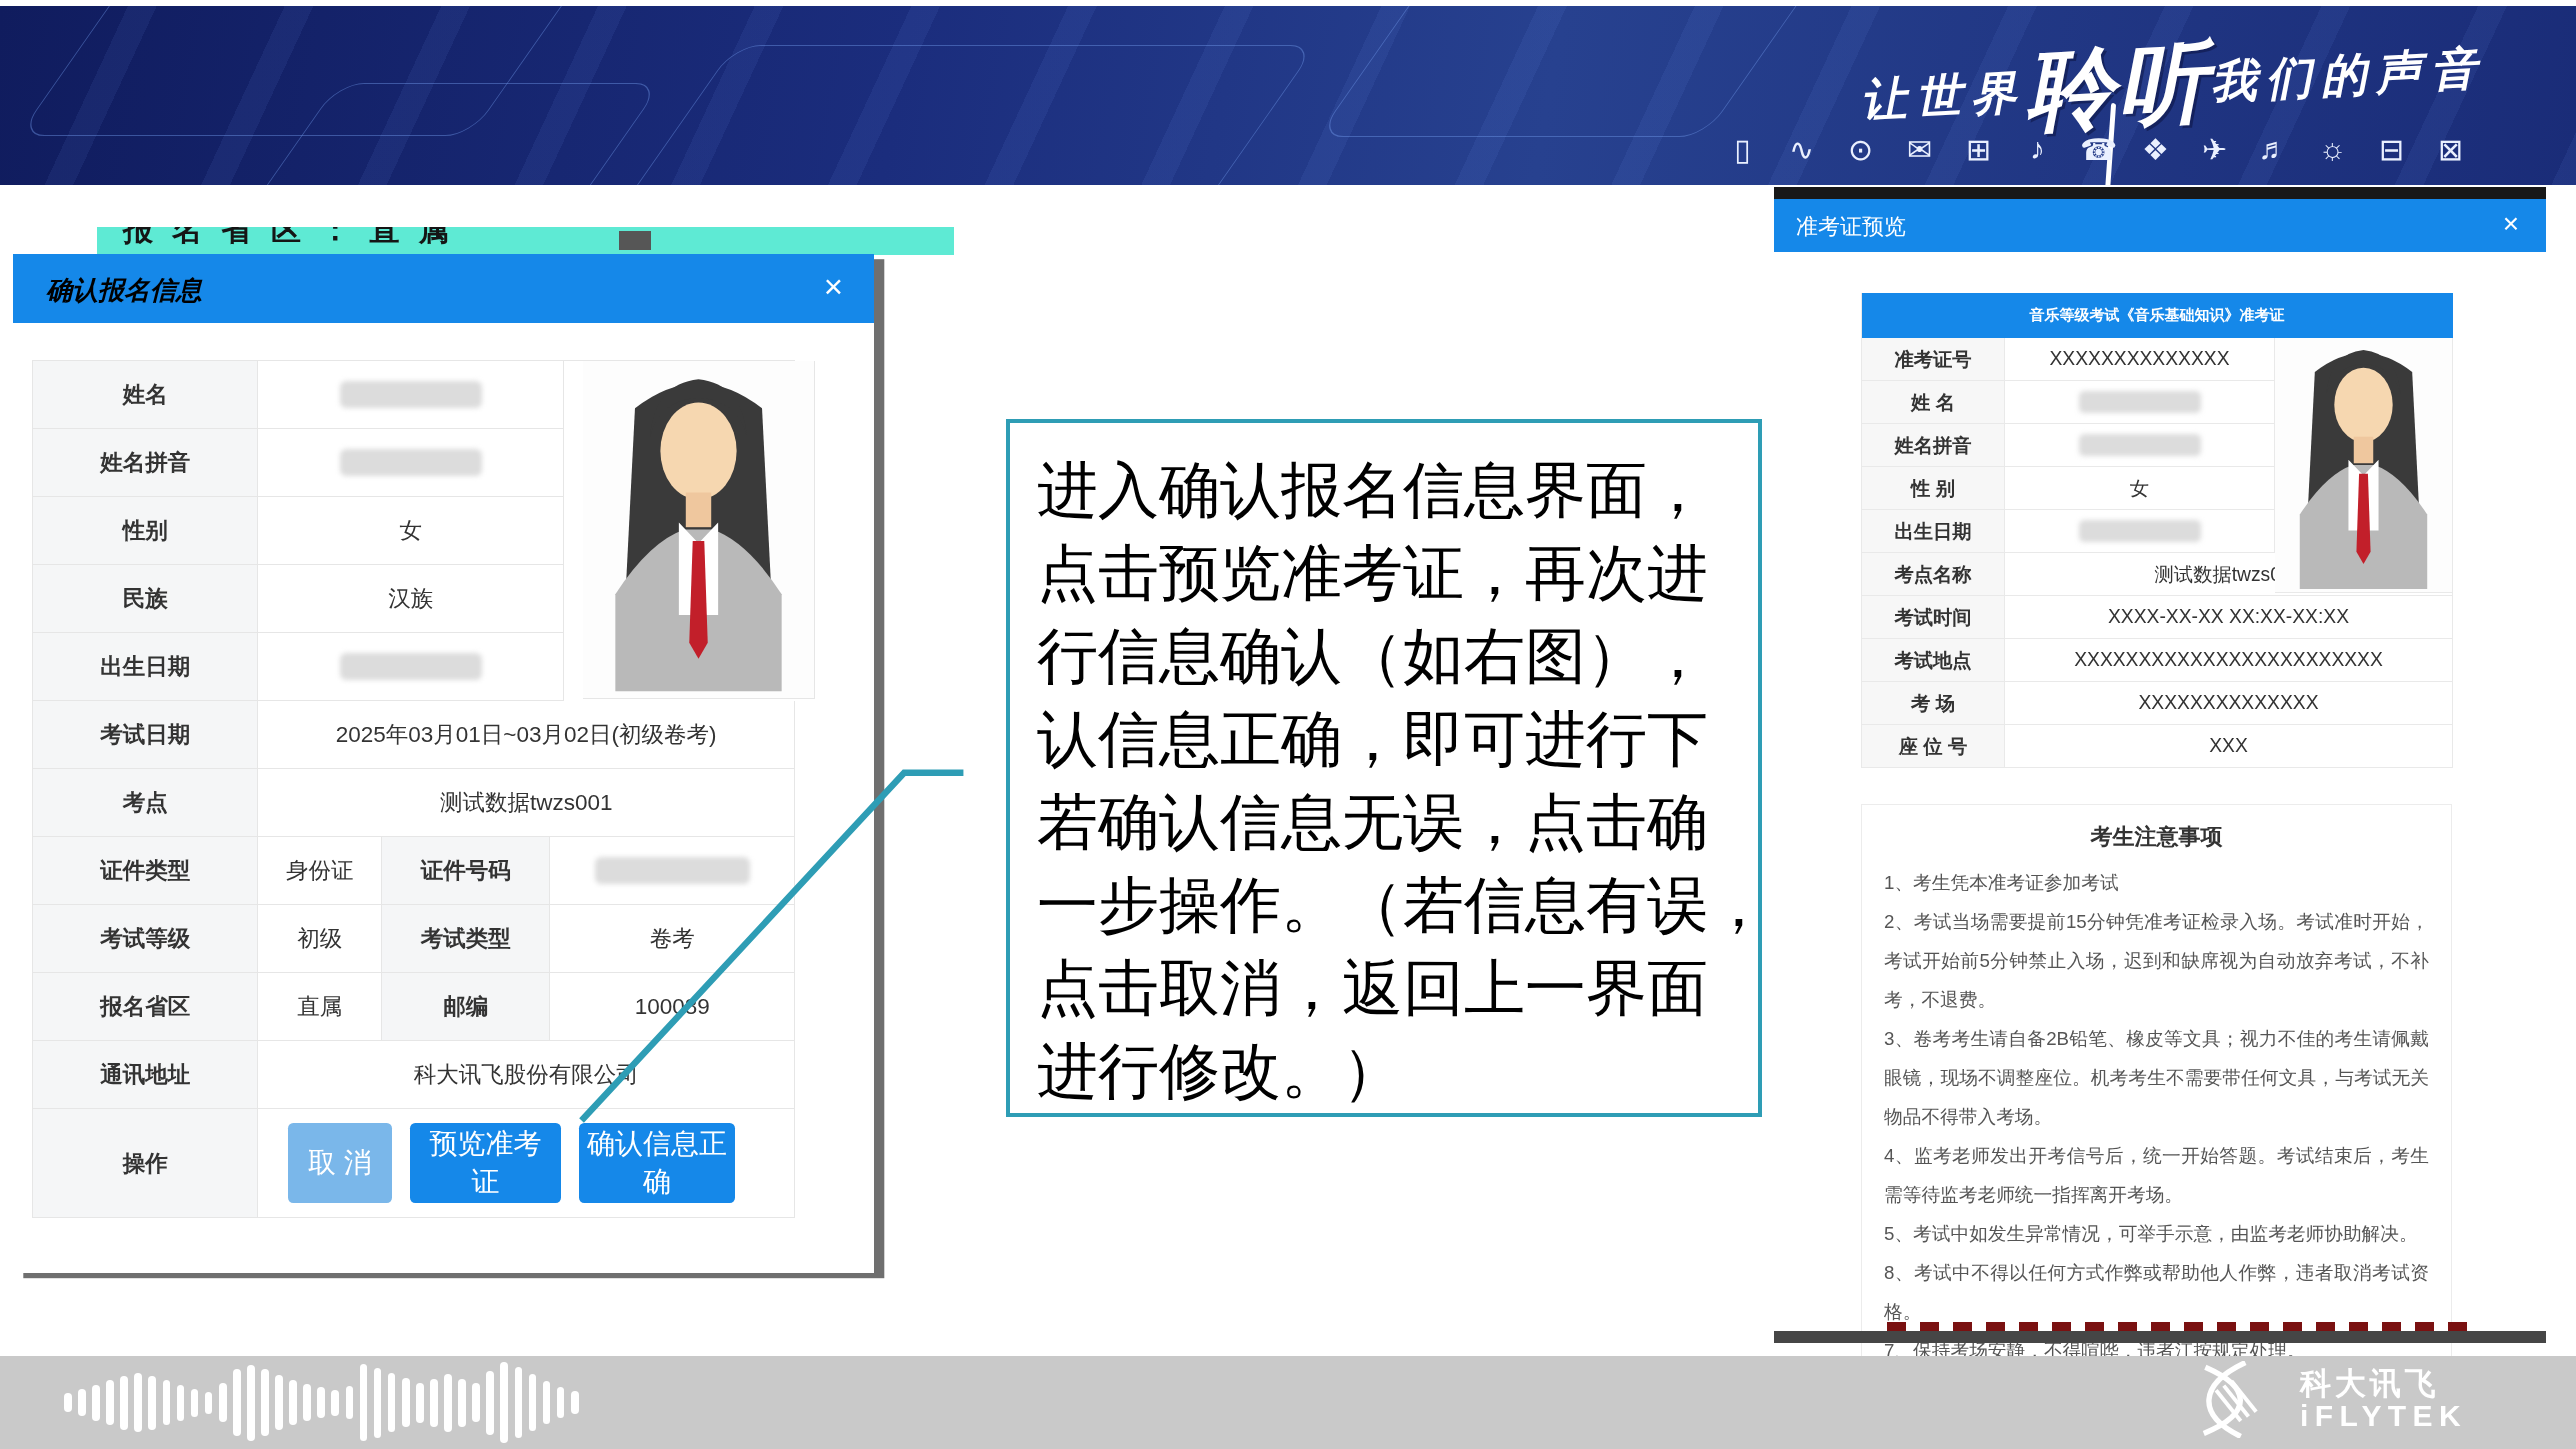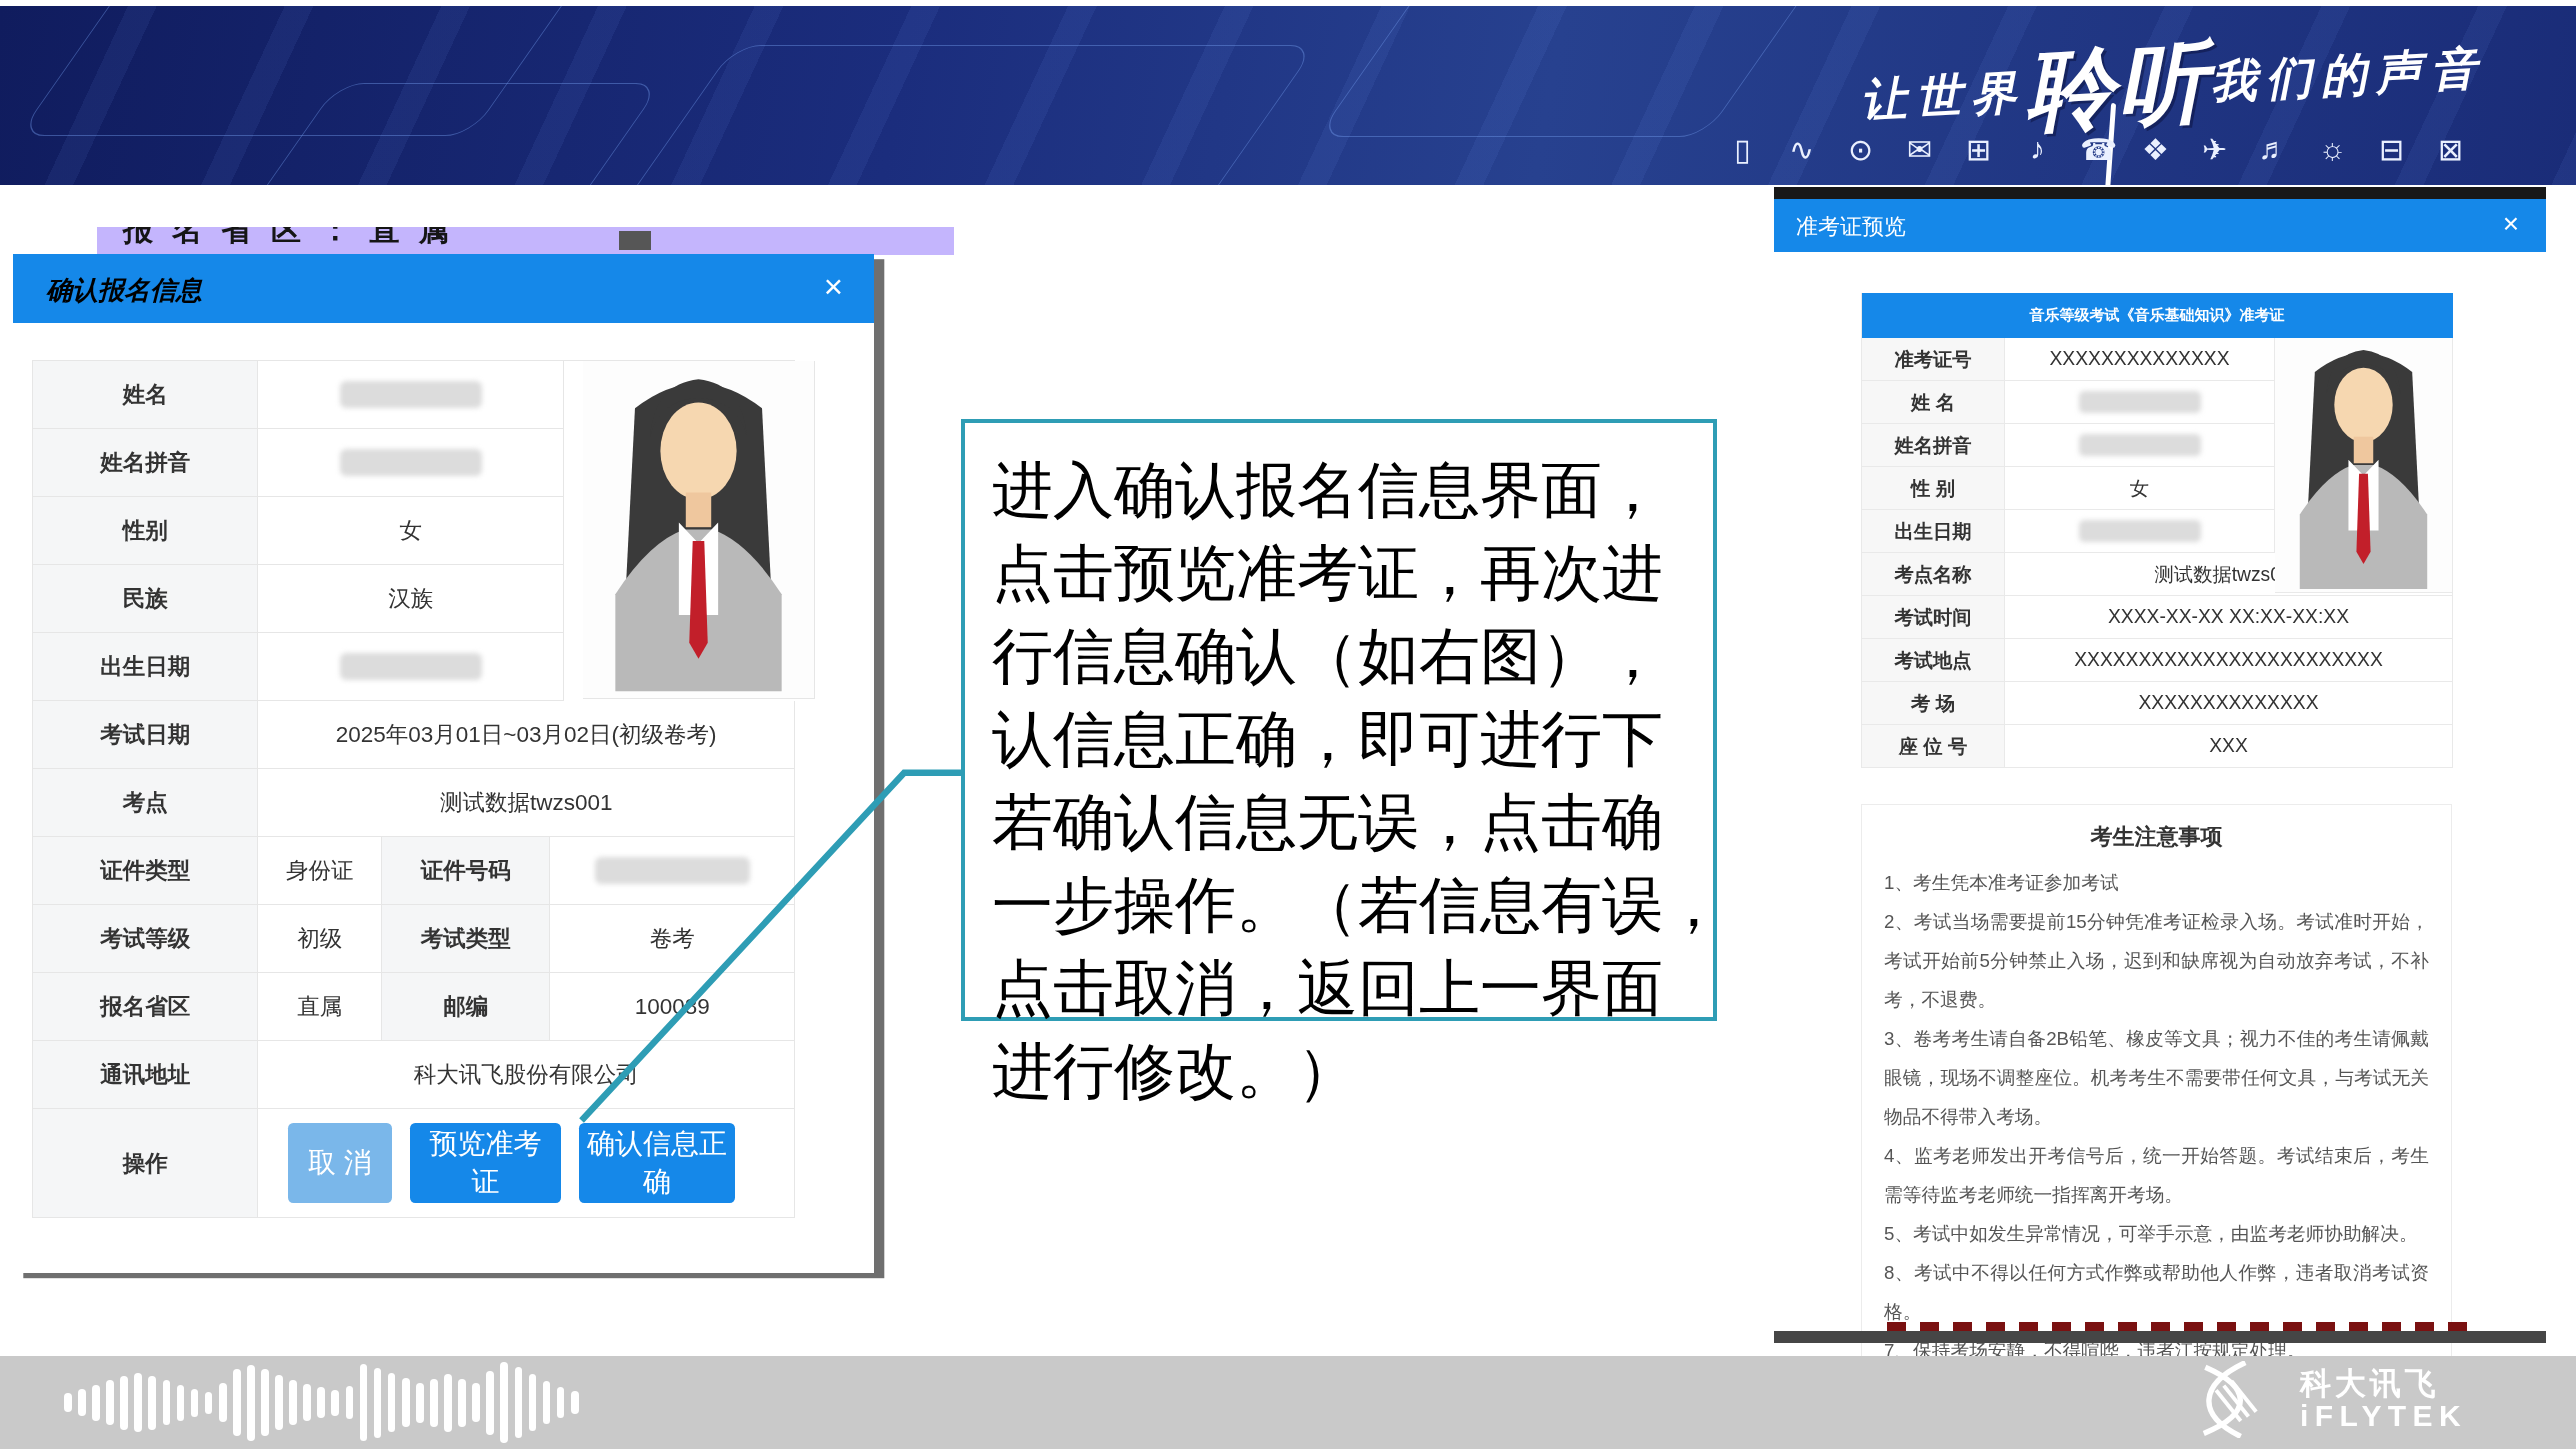--- a/index.html
+++ b/index.html
@@ -19,21 +19,21 @@
   .slogan{position:absolute;right:90px;top:18px;white-space:nowrap;color:#fff;
           font-family:"DejaVu Serif",serif;font-style:italic;font-weight:bold;transform:rotate(-3deg);}
   .slogan .s1,.slogan .s3{font-size:46px;letter-spacing:9px;vertical-align:18px;}
   .slogan .s2{font-size:89px;letter-spacing:3.9px;vertical-align:3.9px;text-shadow:2.6px 2.6px 0 rgba(0,0,30,.35);}
   .brush-stroke{position:absolute;right:464px;top:97px;width:4.5px;height:90px;background:#fff;
           transform:rotate(4deg);border-radius:2.6px;}
   .banner-icons{position:absolute;right:109px;top:126px;display:flex;gap:26px;color:#eaf0ff;font-size:30px;}
   .banner-icons span{display:inline-block;width:33px;text-align:center;}
 
   
-  .underlay{position:absolute;left:97px;top:227px;width:857px;height:28px;background:#c4b5fd;
+  .underlay{position:absolute;left:97px;top:227px;width:857px;height:28px;background:#5eead4;
             overflow:hidden;}
   .underlay .frag{position:absolute;left:26px;top:-16.7px;font-size:30px;font-weight:bold;color:#151515;letter-spacing:19.3px;}
   .underlay .winbtn{position:absolute;left:522px;top:3.9px;width:32px;height:19.3px;background:#565656;}
 
   
   .modal{position:absolute;left:13px;top:254px;width:861px;height:1019px;background:#fff;
          box-shadow:10.3px 5.2px 0 #6f6f6f;}
   .modal-titlebar{position:absolute;left:0;top:0;width:100%;height:69px;background:#1588e9;}
   .modal-title{position:absolute;left:33px;top:19.3px;color:#000000;font-size:26px;font-weight:bold;font-style:italic;}
   .modal-close{position:absolute;right:31px;top:14px;color:#fff;font-size:33px;font-weight:300;cursor:pointer;}
@@ -47,21 +47,21 @@
              border-right:1.3px solid #e6e6e6;border-bottom:1.3px solid #e6e6e6;background:#fdfdfd;
              display:flex;align-items:center;justify-content:center;}
   .blob{display:inline-block;height:27px;border-radius:6.4px;background:#dcdcdc;filter:blur(2.6px);}
   .actions-cell{justify-content:flex-start;padding-left:30px;gap:18px;}
   .btn{border:none;border-radius:5.2px;color:#fff;font-size:28px;height:80px;cursor:pointer;
        font-family:"Liberation Sans",sans-serif;}
   .btn-light{background:#7ab7ea;}
   .btn-primary{background:#1588e9;}
 
   
-  .callout{position:absolute;left:961px;top:419px;width:756px;height:602px;background:#fff;
+  .callout{position:absolute;left:1006px;top:419px;width:756px;height:698px;background:#fff;
            border:4.5px solid #2e9db5;box-sizing:border-box;padding:24.5px 19.3px 0 27px;}
   .callout .line{font-family:"DejaVu Serif",serif;font-size:61px;line-height:83px;color:#000;
            white-space:nowrap;}
   #connector{position:absolute;left:0;top:0;width:2576px;height:1449px;pointer-events:none;}
 
   
   .panel{position:absolute;left:1774px;top:187px;width:772px;height:1169px;background:#fff;}
   .panel-topstrip{position:absolute;left:0;top:0;width:100%;height:11.6px;background:#181818;}
   .panel-titlebar{position:absolute;left:0;top:11.6px;width:100%;height:53px;background:#1588e9;}
   .panel-title{position:absolute;left:22px;top:13px;color:#fff;font-size:22px;}

